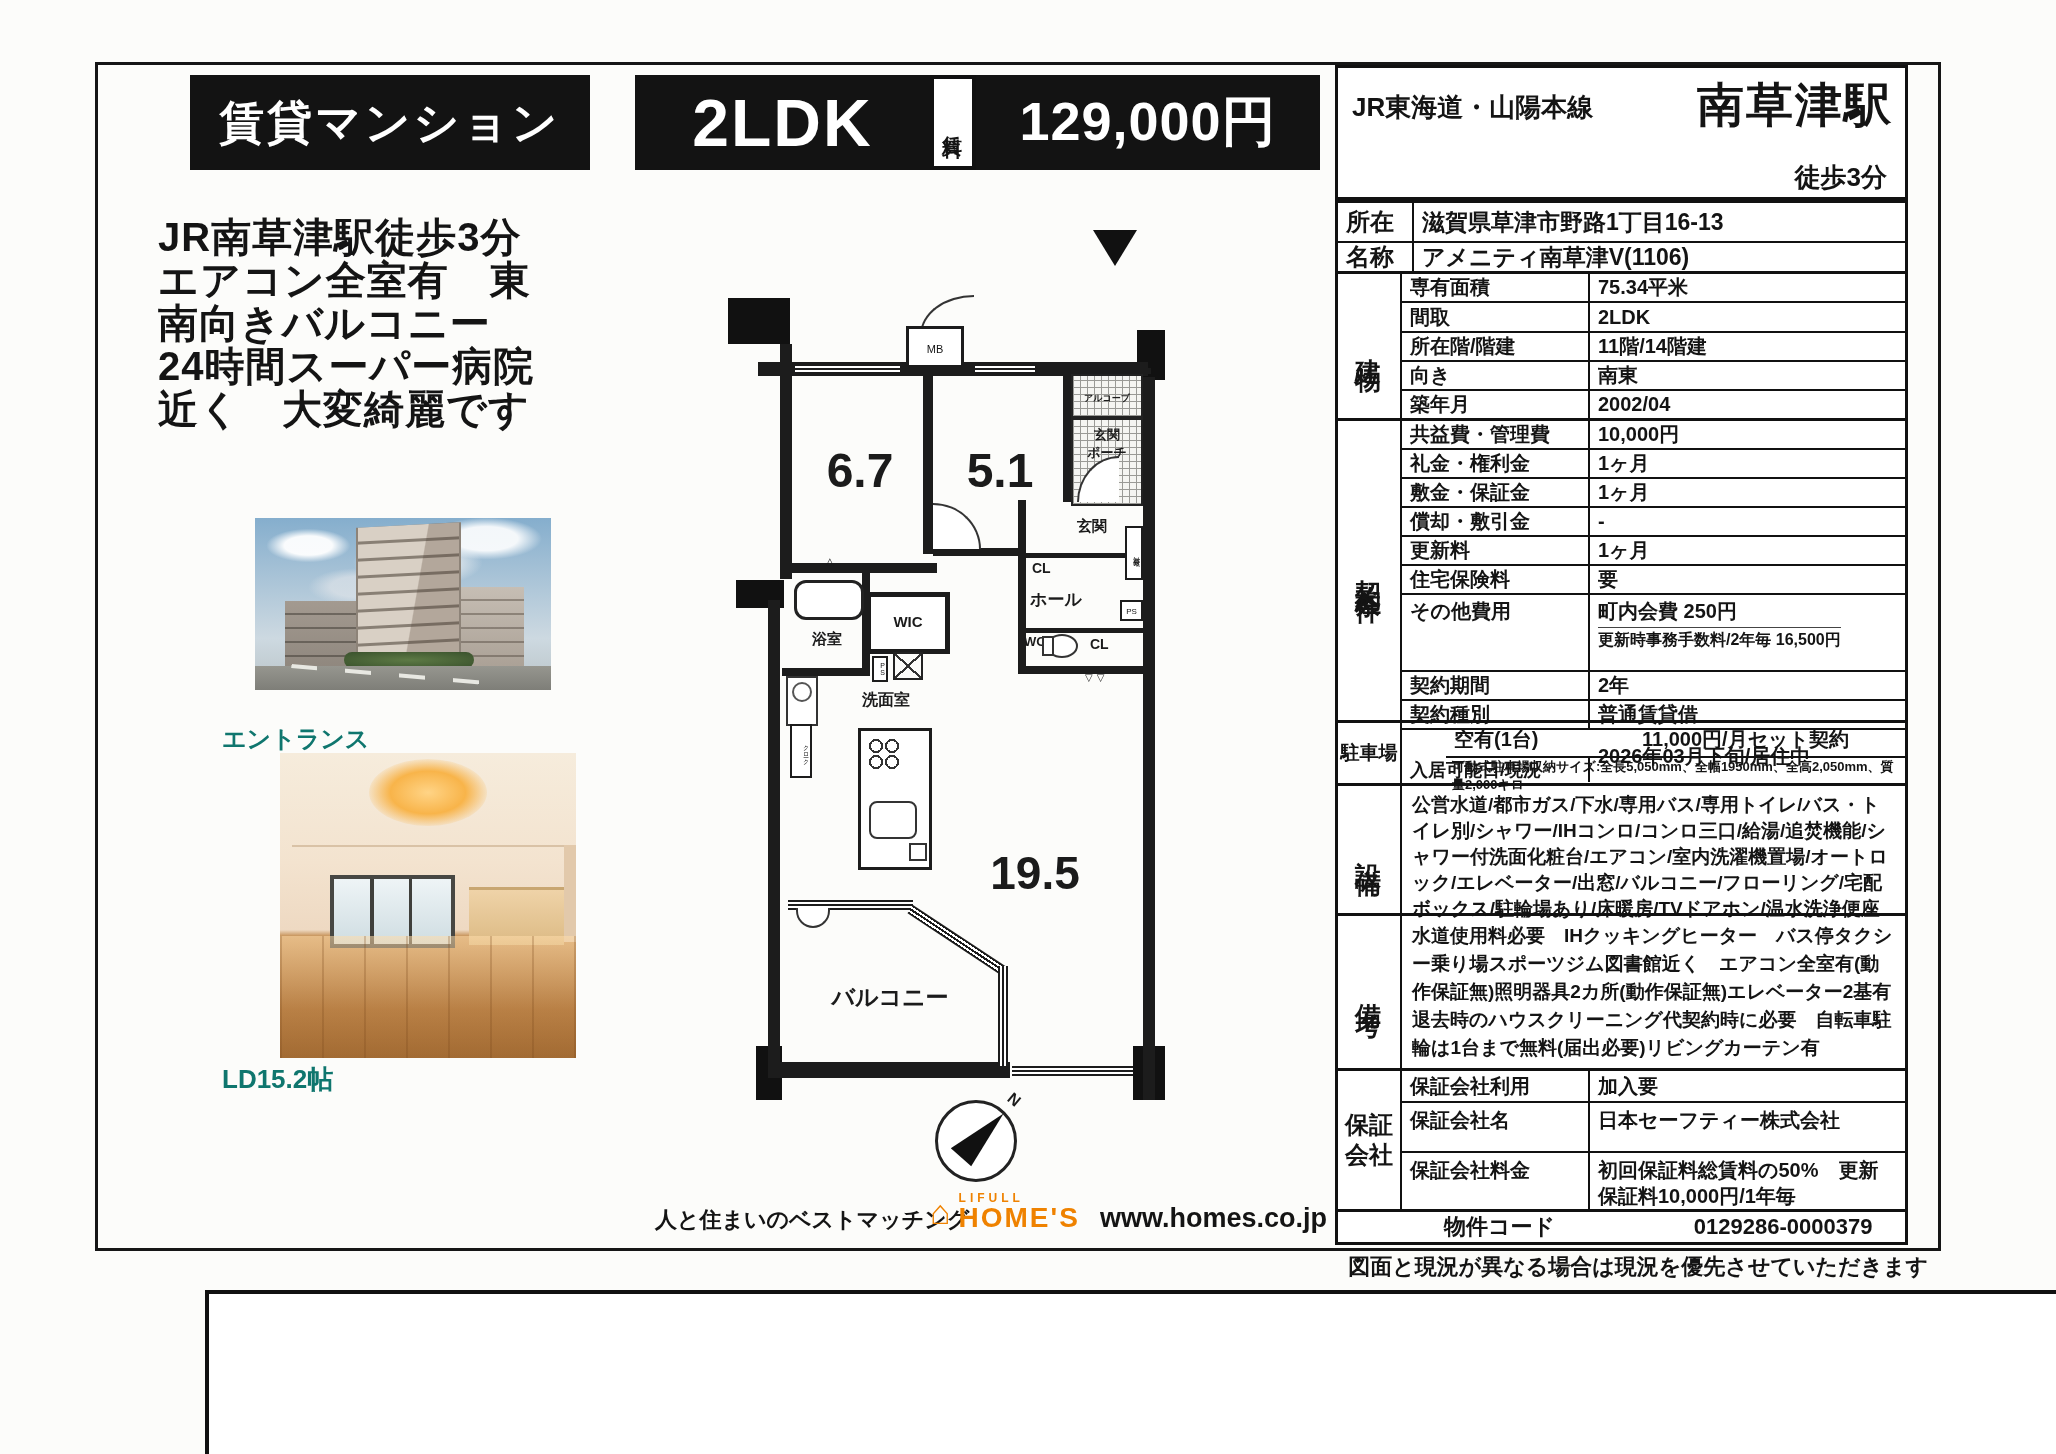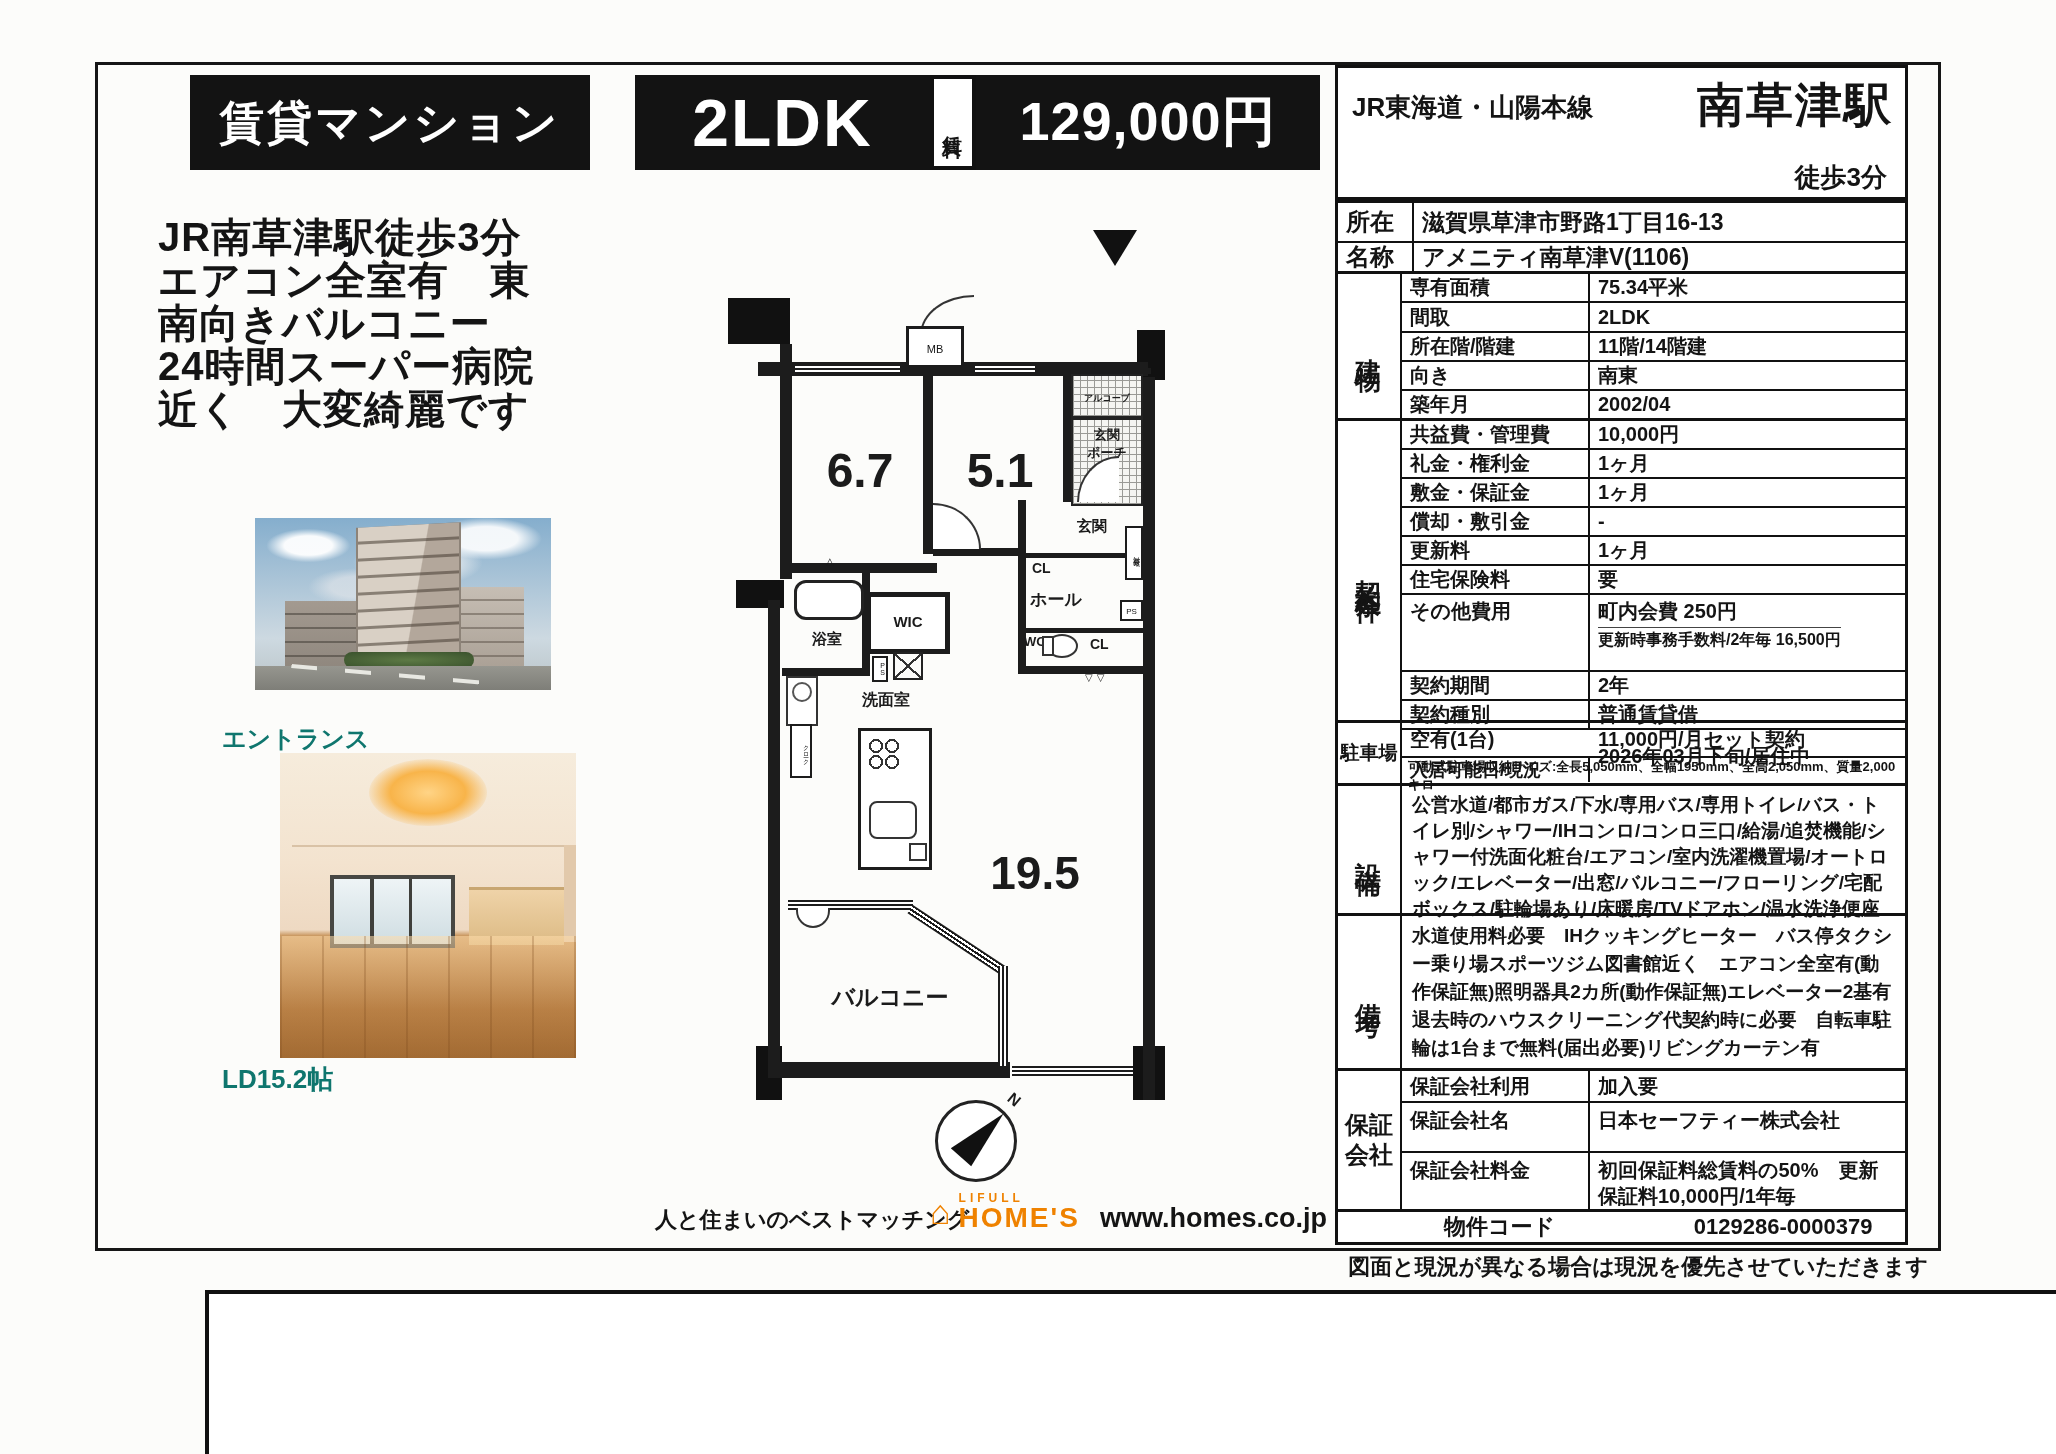--- a/index.html
+++ b/index.html
@@ -319,21 +319,21 @@
             <div class="glabel">契約種別</div>
             <div class="gval">普通賃貸借</div>
           </div>
         <div class="grow">
             <div class="glabel" style="font-size:18px;margin-top:28px;">入居可能日/現況</div>
             <div class="gval">2026年03月下旬/居住中</div>
           </div>
       </div>
     </div>
 
-    <div class="group" style="height:63px;">
+    <div class="group" style="height:63px;gap:44px;">
       <div class="gcell" style="font-size:19px;">駐車場</div>
       <div class="grows">
         <div class="grow" style="flex:0 0 33px;">
           <div class="glabel" style="border-right:none;">空有(1台)</div>
           <div class="gval">11,000円/月セット契約</div>
         </div>
         <div class="grow">
           <div class="cell small" style="padding:0 6px;">可動式駐車場収納サイズ:全長5,050mm、全幅1950mm、全高2,050mm、質量2,000キロ</div>
         </div>
       </div>

